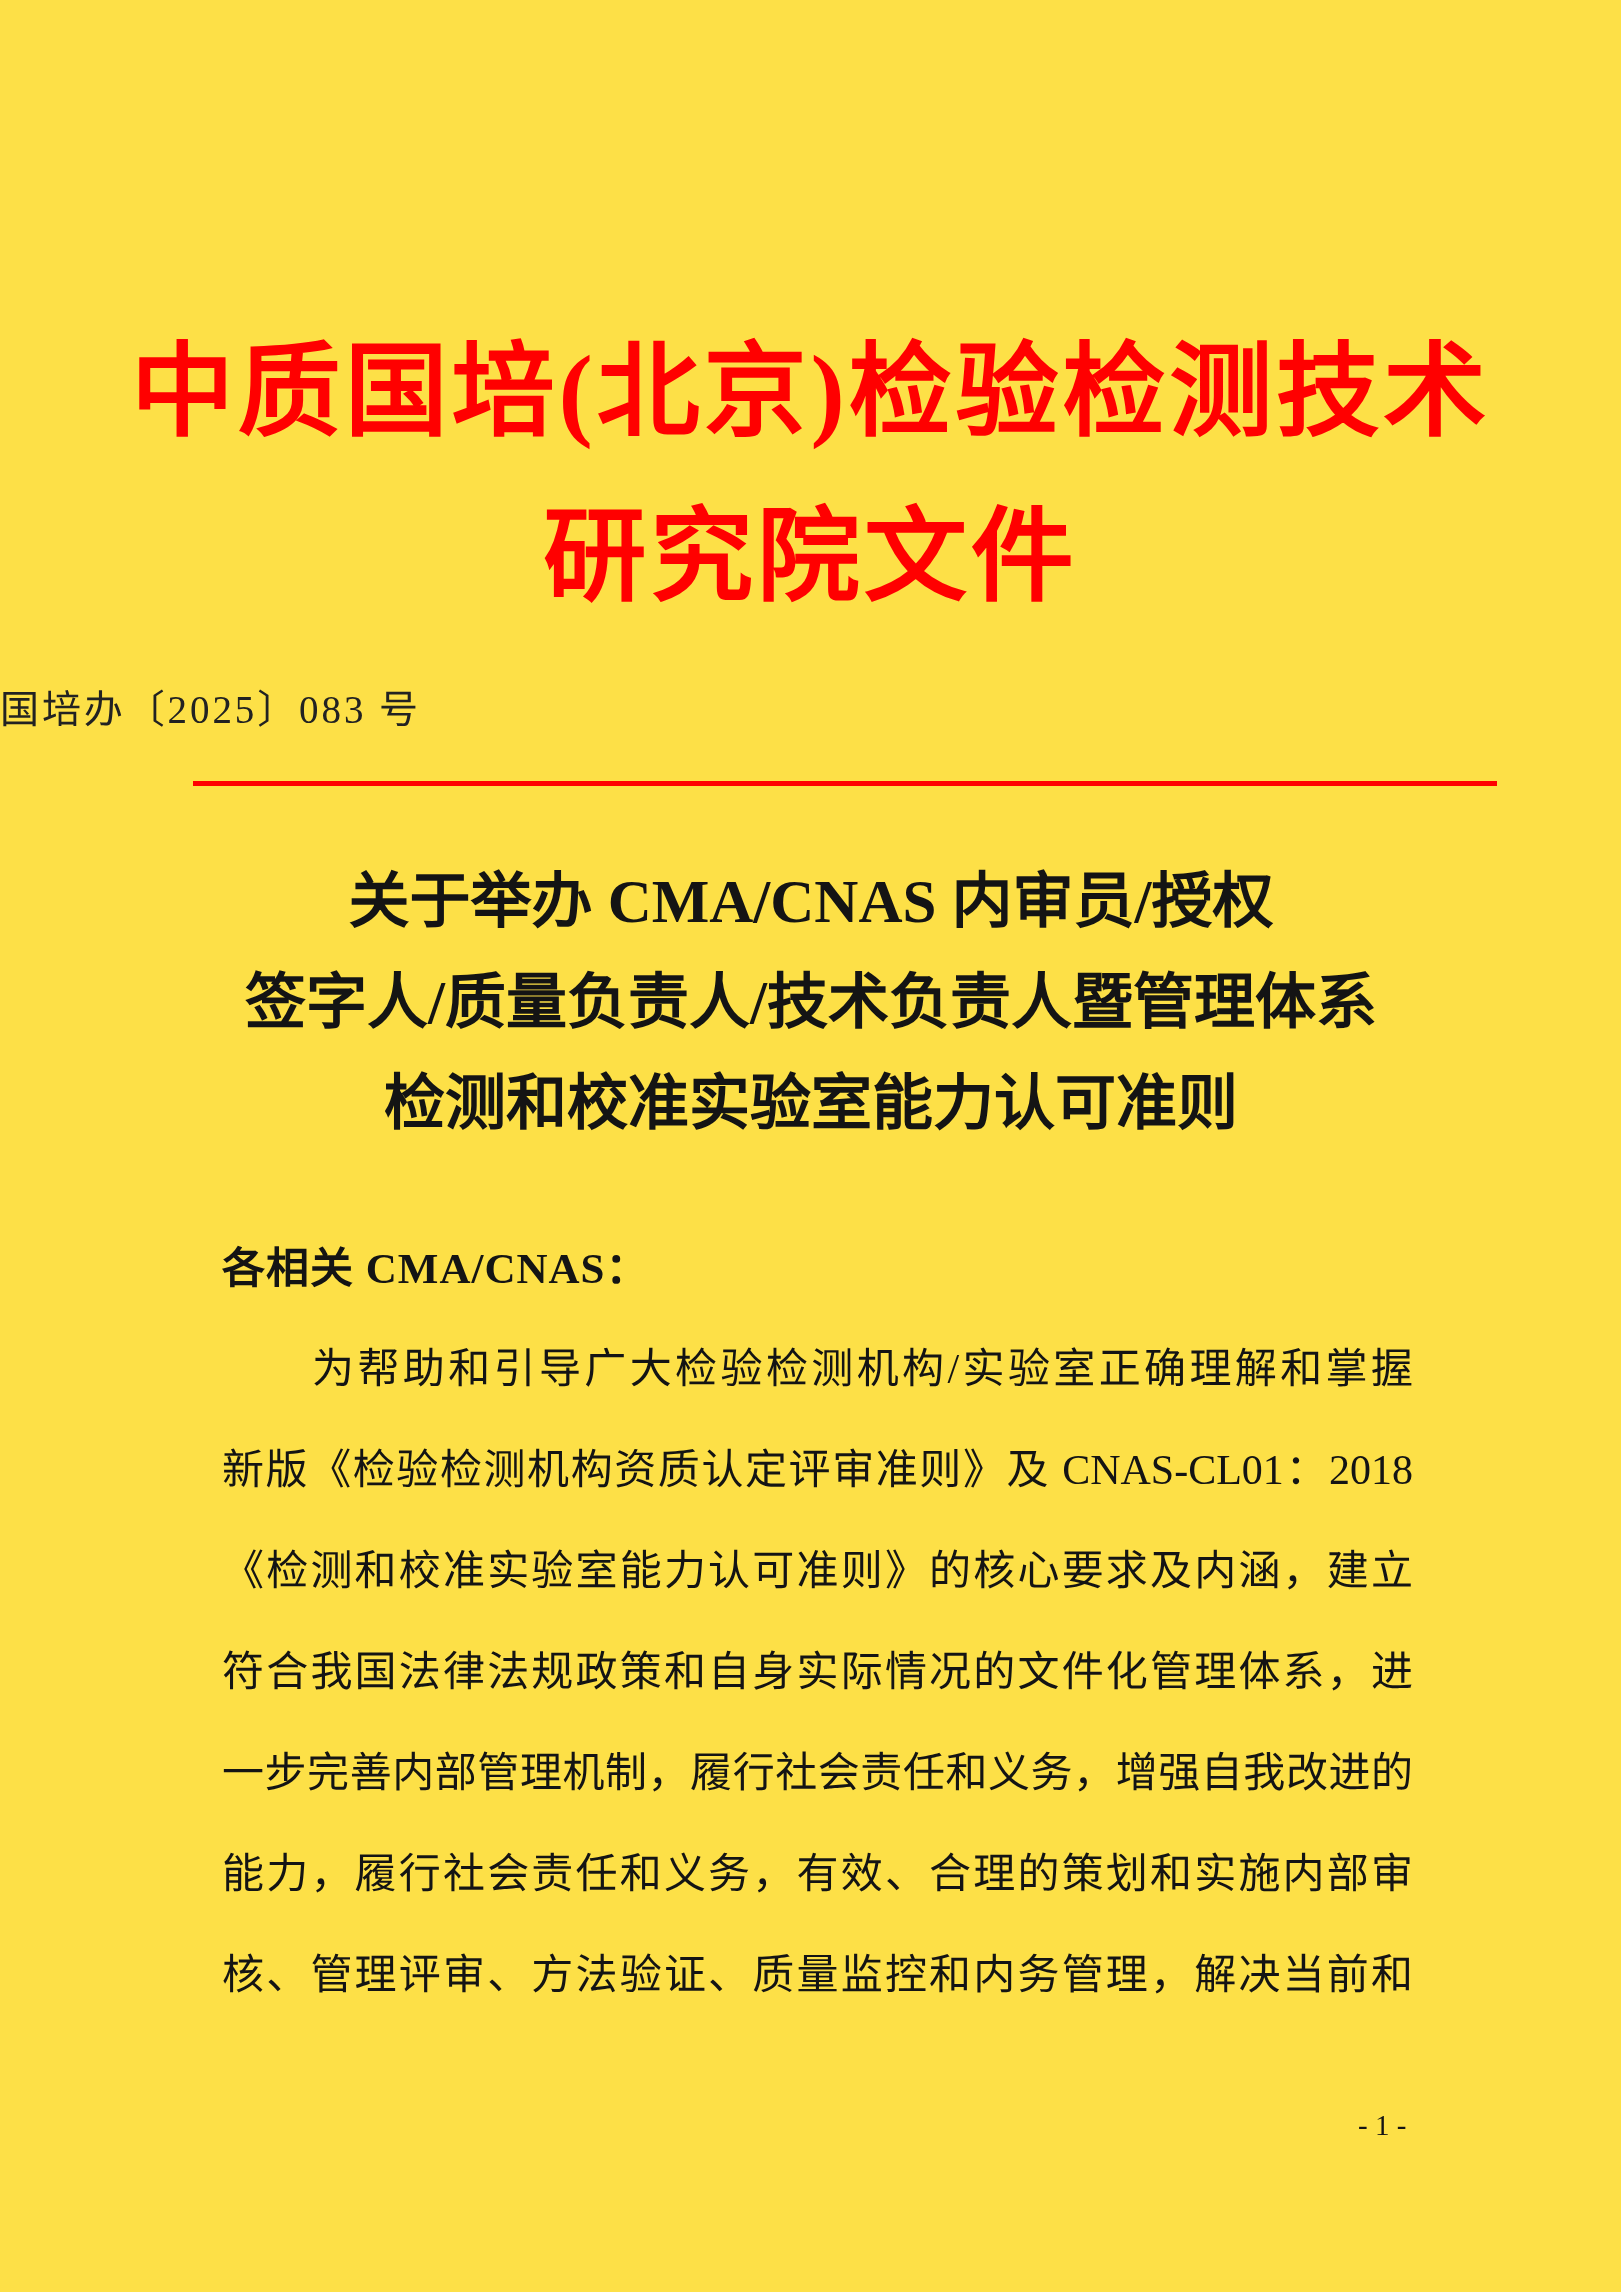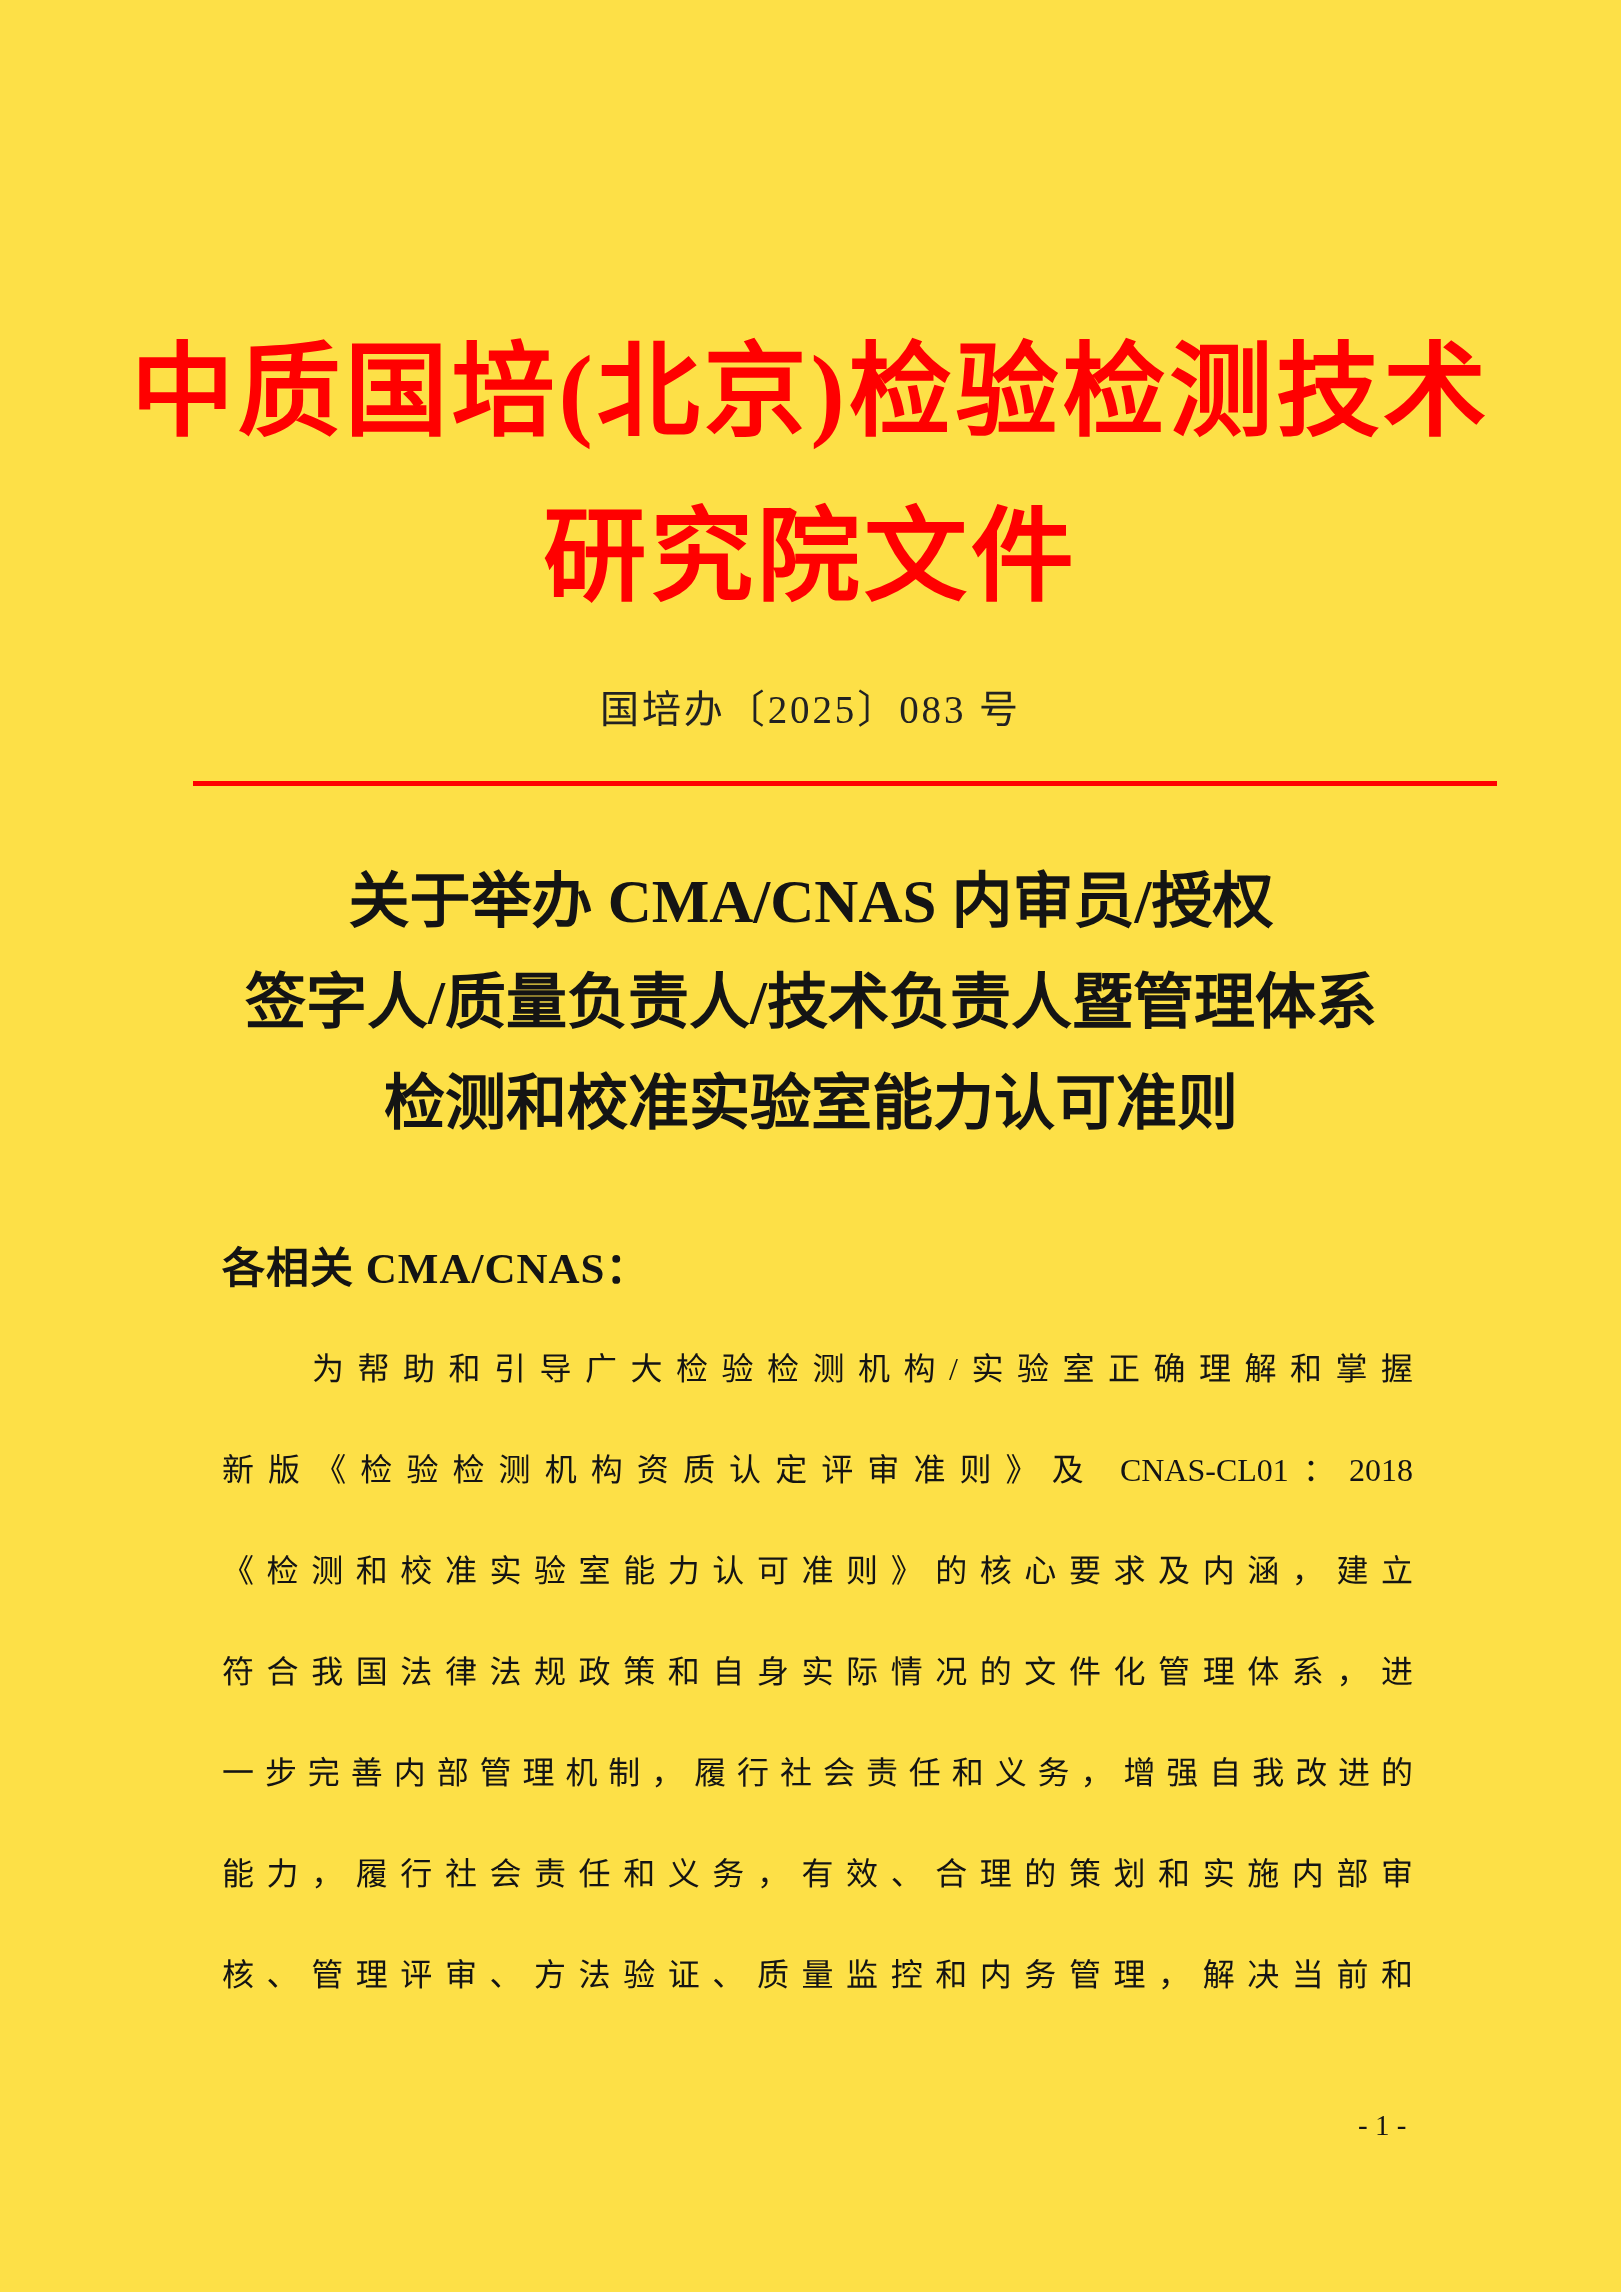--- a/index.html
+++ b/index.html
@@ -30,21 +30,20 @@
     font-size: 103px;
     line-height: 165px;
     letter-spacing: 3.9px;
     white-space: nowrap;
   }
   .doc-number {
     position: absolute;
     top: 684px;
     left: 0;
     width: 100%;
-    text-align: center;
     font-size: 39px;
     line-height: 51px;
     letter-spacing: 2.9px;
     color: #222222;
     white-space: nowrap;
   }
   .red-rule {
     position: absolute;
     top: 781px;
     left: 193px;
@@ -78,21 +77,21 @@
     letter-spacing: 1px;
     color: #141414;
     white-space: nowrap;
     text-align: right;
   }
   .paragraph {
     position: absolute;
     top: 1319px;
     left: 222px;
     width: 1191px;
-    font-size: 32px;
+    font-size: 42px;
     line-height: 101px;
     color: #141414;
   }
   .paragraph .line {
     text-align: justify;
     text-align-last: justify;
     text-justify: inter-character;
   }
   .paragraph .line.first {
     text-indent: 90px;

